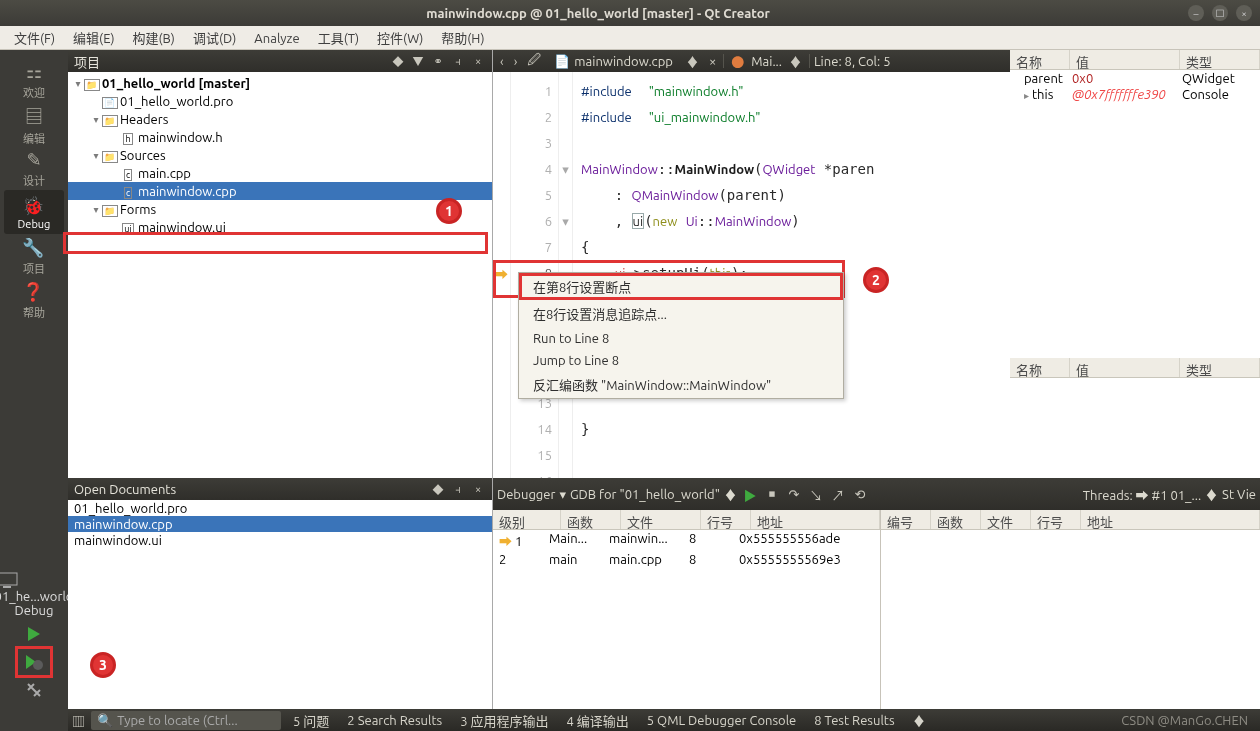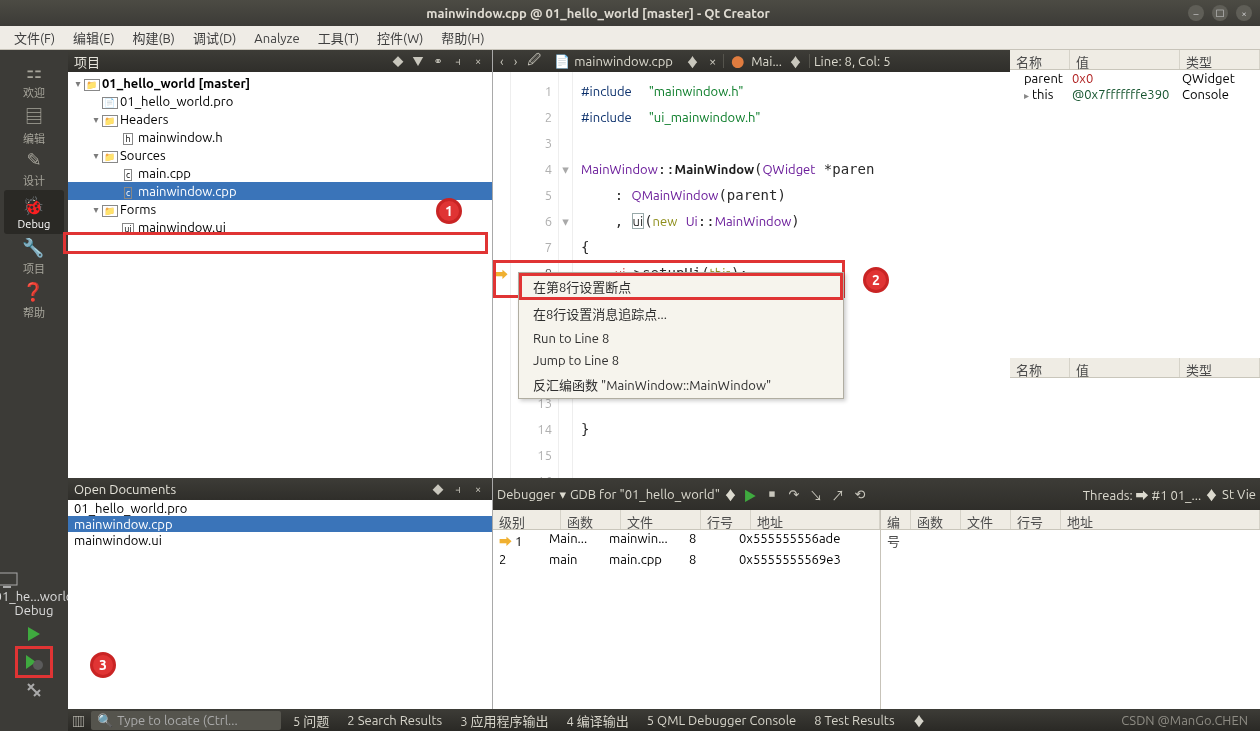--- a/index.html
+++ b/index.html
@@ -77,21 +77,21 @@
 
 
 .inspector { width: 250px; background: #fff; display: flex; flex-direction: column; }
 .inspect-hdr { height: 20px; background: #efece4; border-bottom: 1px solid #c9c6bb; display: flex; }
 .inspect-hdr .col { padding: 2px 6px; color: #4c4c4c; border-right: 1px solid #d6d3c9; }
 .inspect-body { flex: 1; font-family: sans-serif; }
 .inspect-row { display: flex; padding: 1px 2px; }
 .inspect-row .c1 { width: 60px; padding-left: 12px; }
 .inspect-row .c2 { width: 110px; }
 .inspect-row .c3 { flex: 1; }
-.addr-gray { color: #14532d; }
+.addr-gray { color: #ef4444; font-style: italic; }
 .addr-red { color: #b02020; }
 
 
 .lower { display: flex; flex: 1; }
 
 
 .opendocs { width: 425px; }
 .opendocs .list { flex: 1; background: #fff; }
 .opendocs .row { padding: 1px 6px; cursor: pointer; }
 .opendocs .row.sel { background: #3a74b9; color: #fff; }
@@ -430,21 +430,21 @@
                 <span class="c" style="width:50px">2</span>
                 <span class="c" style="width:60px">main</span>
                 <span class="c" style="width:80px">main.cpp</span>
                 <span class="c" style="width:50px">8</span>
                 <span class="c">0x5555555569e3</span>
               </div>
             </div>
         </div>
         <div class="threads">
           <div class="th-hdr">
-            <div class="col" style="width:30px">编号</div>
+            <div class="col" style="width:50px">编号</div>
             <div class="col" style="width:50px">函数</div>
             <div class="col" style="width:50px">文件</div>
             <div class="col" style="width:50px">行号</div>
             <div class="col" style="flex:1">地址</div>
           </div>
         </div>
       </div>
     </div>
   </div>
 </div>

